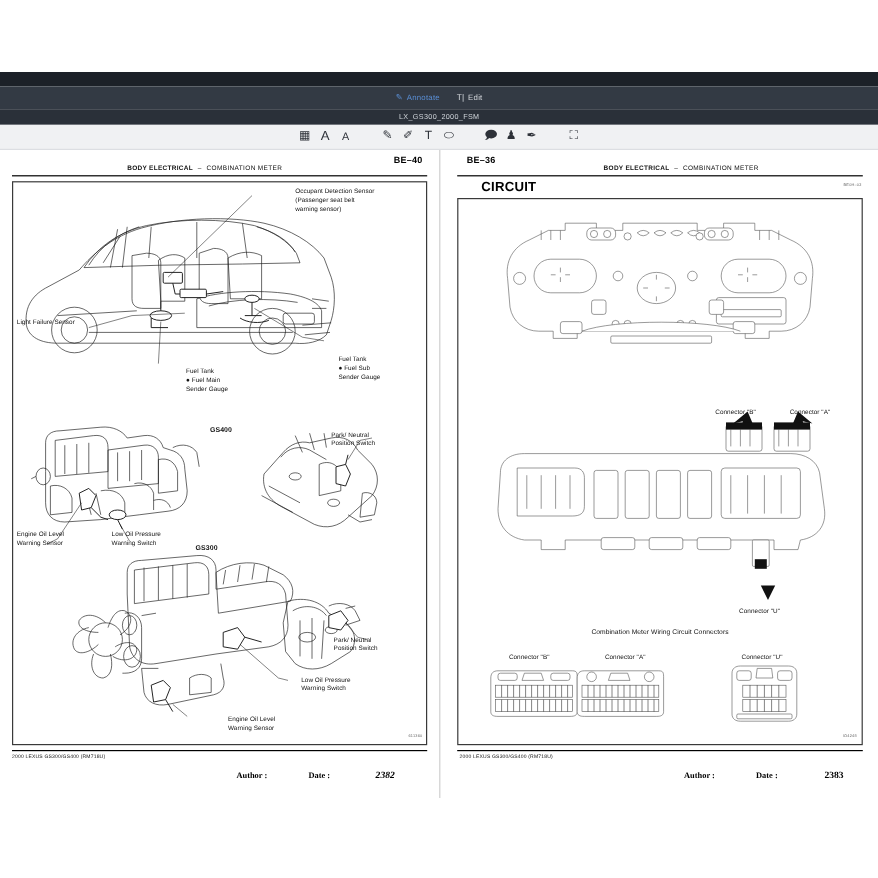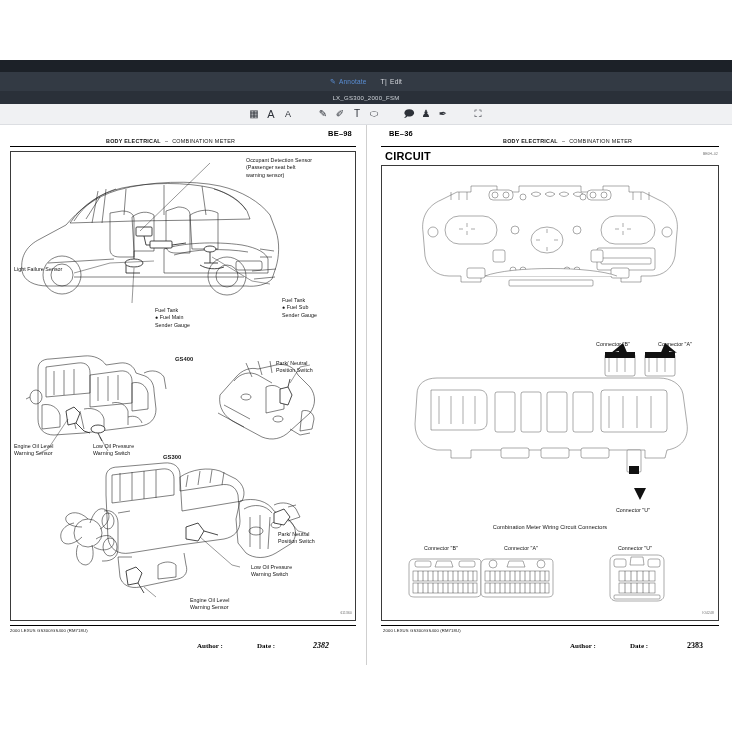--- a/index.html
+++ b/index.html
@@ -144,21 +144,21 @@
       <div class="tbtn">✒</div>
     </div>
     <div class="tsep"></div>
     <div class="tbtn">⛶</div>
   </div>
 
   <div class="pagewrap">
 
     <div class="page page-left">
 
-      <div class="pg-num" style="right:14px; top:4px;">BE–98</div>
+      <div class="pg-num" style="right:14px; top:4px;">BE–40</div>
 
       <div class="pg-head" style="left:106px; top:13px;">
         <span>BODY ELECTRICAL</span><span class="dash">–</span><span class="sub">COMBINATION METER</span>
       </div>
       <div class="head-rule" style="left:10px; top:21px; width:346px;"></div>
 
       <div class="figbox" style="left:10px; top:26px; width:346px; height:470px;"></div>
 
       <svg style="position:absolute; left:14px; top:28px;" width="270" height="165" viewBox="0 0 270 165">
         <g class="ln">
@@ -366,21 +366,21 @@
 
     <div class="page page-right">
 
       <div class="pg-num" style="left:22px; top:4px;">BE–36</div>
 
       <div class="pg-head" style="left:136px; top:13px;">
         <span>BODY ELECTRICAL</span><span class="dash">–</span><span class="sub">COMBINATION METER</span>
       </div>
       <div class="head-rule" style="left:14px; top:21px; width:338px;"></div>
 
-      <div class="sect-title" style="left:18px; top:25px;text-align:right;">CIRCUIT</div>
+      <div class="sect-title" style="left:34px; top:25px;text-align:right;">CIRCUIT</div>
       <div class="tinyref" style="right:14px; top:27px;">BE0H–02</div>
 
       <div class="figbox" style="left:14px; top:40px; width:338px; height:456px;"></div>
 
       <svg style="position:absolute; left:44px; top:55px;" width="280" height="110" viewBox="0 0 280 110">
         <g class="flt">
           <path d="M30,20 L46,12 L60,12 L60,6 L86,6 L86,12 L108,12 L108,6 L170,6 L170,12
                    L192,12 L192,6 L218,6 L218,12 L232,12 L248,20
                    C262,26 268,38 266,52 L264,76 C262,88 252,96 240,96
                    L230,96 L230,102 L210,102 L210,96 L70,96 L70,102 L50,102 L50,96

